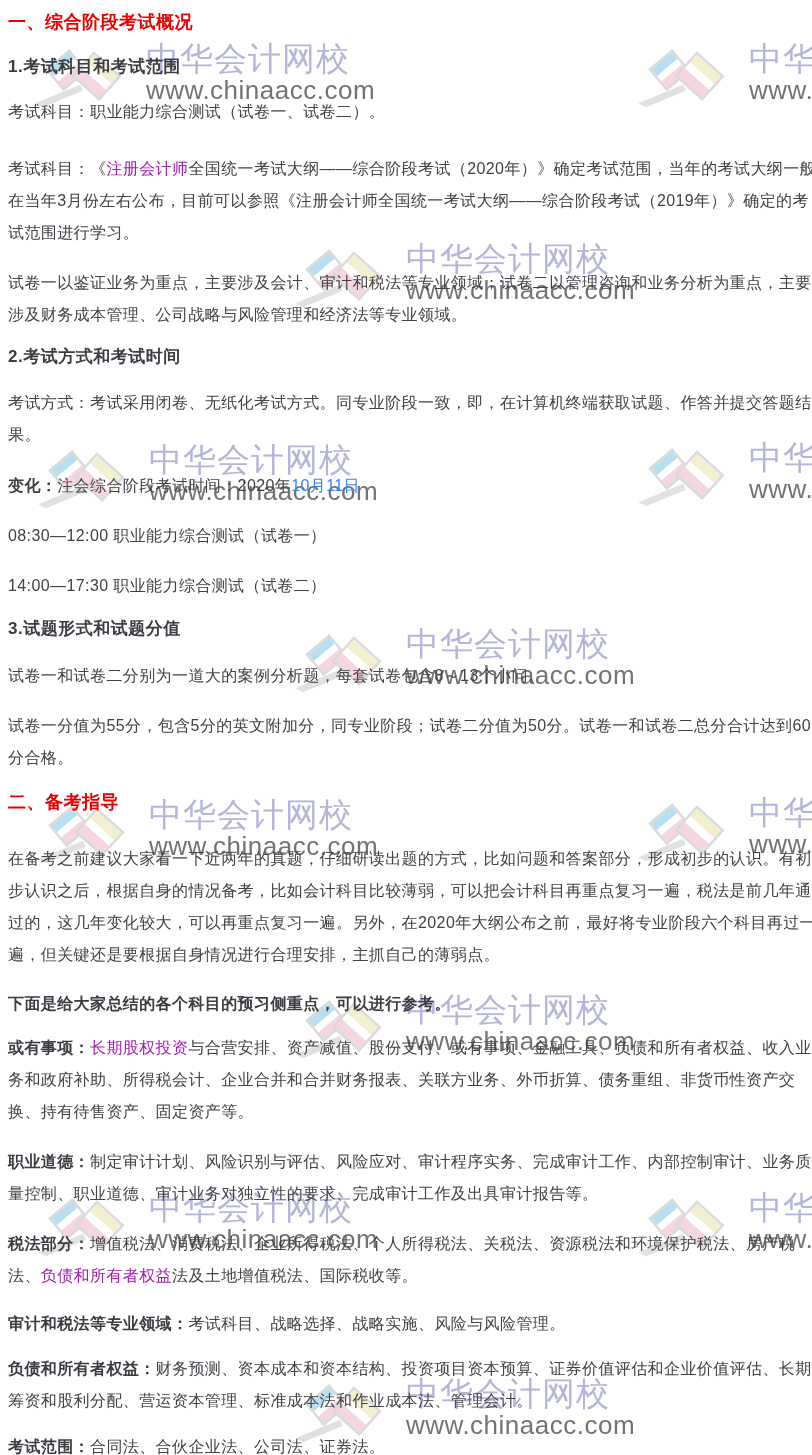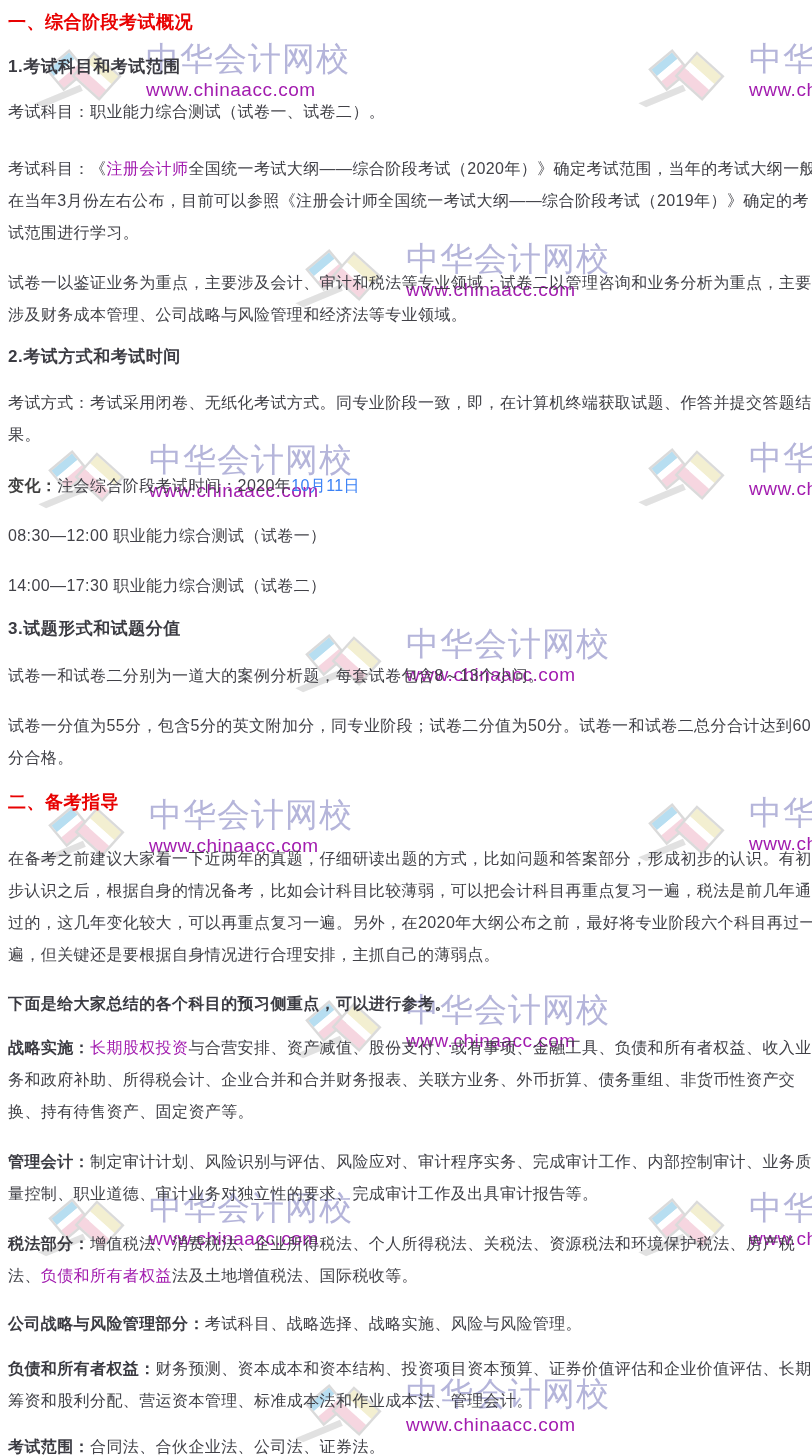--- a/index.html
+++ b/index.html
@@ -5,21 +5,21 @@
   *{box-sizing:border-box}
   html,body{margin:0;padding:0;background:#fff}
   .screen{position:relative;width:812px;height:1455px;overflow:hidden;background:#ffffff;
           font-family:"Liberation Sans","DejaVu Sans",sans-serif;}
   
   .wm-layer{position:absolute;top:0;left:0;width:100%;height:100%;z-index:0;pointer-events:none}
   .wm{position:absolute;display:flex;align-items:flex-start}
   .wm-logo{width:92px;height:64px;margin-top:6px;flex:none;opacity:.8}
   .wm-text{margin-left:21px}
   .wm-brand{font-size:33px;line-height:34px;letter-spacing:1px;color:#b5b5da;white-space:nowrap}
-  .wm-url{font-size:19px;line-height:22px;margin-top:3px;letter-spacing:.5px;color:#a21caf;white-space:nowrap}
+  .wm-url{font-size:26px;line-height:22px;margin-top:3px;letter-spacing:.5px;color:#737373;white-space:nowrap}
   
   .doc{position:relative;z-index:1;width:824px;padding:10px 0 0 8px;color:#414147;font-size:16px}
   .doc p{margin:0;line-height:32px;letter-spacing:.4px}
   .h-red{font-size:18px;font-weight:bold;line-height:24px;color:#e80202;letter-spacing:.5px}
   .h-sub{font-size:17px;font-weight:bold;line-height:24px;color:#3b3b42;letter-spacing:.5px}
   b.lbl{color:#3b3b42}
   .red{color:#3b82f6}
   b.red-b{color:#404040}
   .lnk{color:#a21caf;text-decoration:none;cursor:pointer}
   .bold-p{font-weight:bold;color:#3b3b42}
@@ -192,26 +192,26 @@
     <p class="mt19">试卷一和试卷二分别为一道大的案例分析题，每套试卷包含8～13个小问。</p>
 
     <p class="mt18">试卷一分值为55分，包含5分的英文附加分，同专业阶段；试卷二分值为50分。试卷一和试卷二总分合计达到60分合格。</p>
 
     <div class="h-red mt16">二、备考指导</div>
 
     <p class="mt29">在备考之前建议大家看一下近两年的真题，仔细研读出题的方式，比如问题和答案部分，形成初步的认识。有初步认识之后，根据自身的情况备考，比如会计科目比较薄弱，可以把会计科目再重点复习一遍，税法是前几年通过的，这几年变化较大，可以再重点复习一遍。另外，在2020年大纲公布之前，最好将专业阶段六个科目再过一遍，但关键还是要根据自身情况进行合理安排，主抓自己的薄弱点。</p>
 
     <p class="mt17 bold-p">下面是给大家总结的各个科目的预习侧重点，可以进行参考。</p>
 
-    <p class="mt12"><b class="lbl">战略实施：</b><a class="lnk" href="#">长期股权投资</a><span>与合营安排、资产减值、股份支付、或有事项、金融工具、负债和所有者权益、收入业务和政府补助、所得税会计、企业合并和合并财务报表、关联方业务、外币折算、债务重组、非货币性资产交换、持有待售资产、固定资产等。</span></p>
-
-    <p class="mt18"><b class="lbl">管理会计：</b><span>制定审计计划、风险识别与评估、风险应对、审计程序实务、完成审计工作、内部控制审计、业务质量控制、职业道德、审计业务对独立性的要求、完成审计工作及出具审计报告等。</span></p>
+    <p class="mt12"><b class="lbl">或有事项：</b><a class="lnk" href="#">长期股权投资</a><span>与合营安排、资产减值、股份支付、或有事项、金融工具、负债和所有者权益、收入业务和政府补助、所得税会计、企业合并和合并财务报表、关联方业务、外币折算、债务重组、非货币性资产交换、持有待售资产、固定资产等。</span></p>
+
+    <p class="mt18"><b class="lbl">职业道德：</b><span>制定审计计划、风险识别与评估、风险应对、审计程序实务、完成审计工作、内部控制审计、业务质量控制、职业道德、审计业务对独立性的要求、完成审计工作及出具审计报告等。</span></p>
 
     <p class="mt18"><b class="lbl">税法部分：</b><span>增值税法、消费税法、企业所得税法、个人所得税法、关税法、资源税法和环境保护税法、房产税法、</span><a class="lnk" href="#">负债和所有者权益</a><span>法及土地增值税法、国际税收等。</span></p>
 
-    <p class="mt16"><b class="lbl">公司战略与风险管理部分：</b><span>考试科目、战略选择、战略实施、风险与风险管理。</span></p>
+    <p class="mt16"><b class="lbl">审计和税法等专业领域：</b><span>考试科目、战略选择、战略实施、风险与风险管理。</span></p>
 
     <p class="mt13"><b class="lbl">负债和所有者权益：</b><span>财务预测、资本成本和资本结构、投资项目资本预算、证券价值评估和企业价值评估、长期筹资和股利分配、营运资本管理、标准成本法和作业成本法、管理会计。</span></p>
 
     <p class="mt14"><b class="lbl">考试范围：</b><span>合同法、合伙企业法、公司法、证券法。</span></p>
 
   </div>
 </div>
 
 </body></html>

